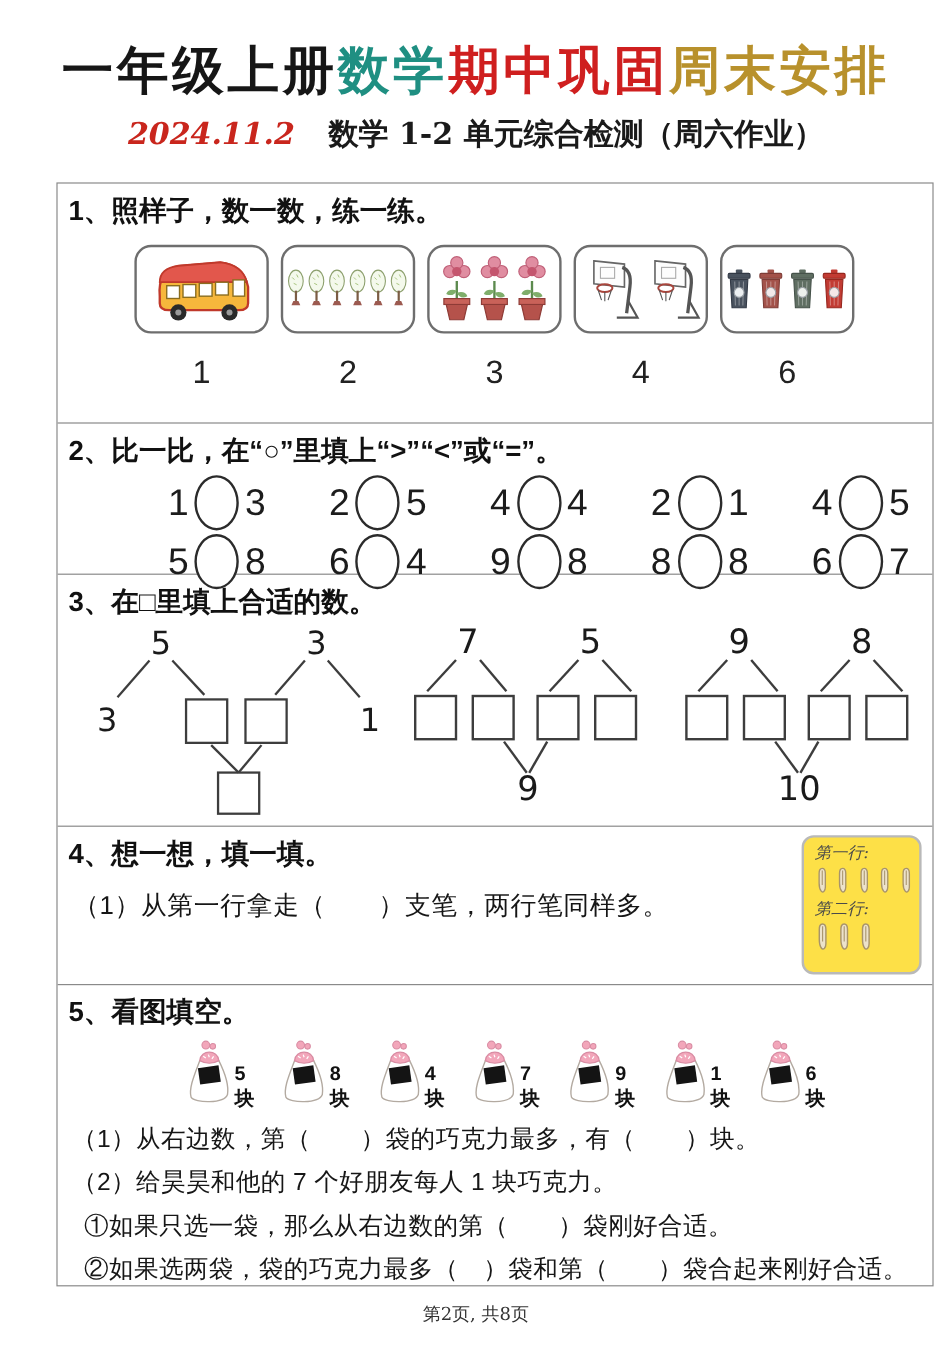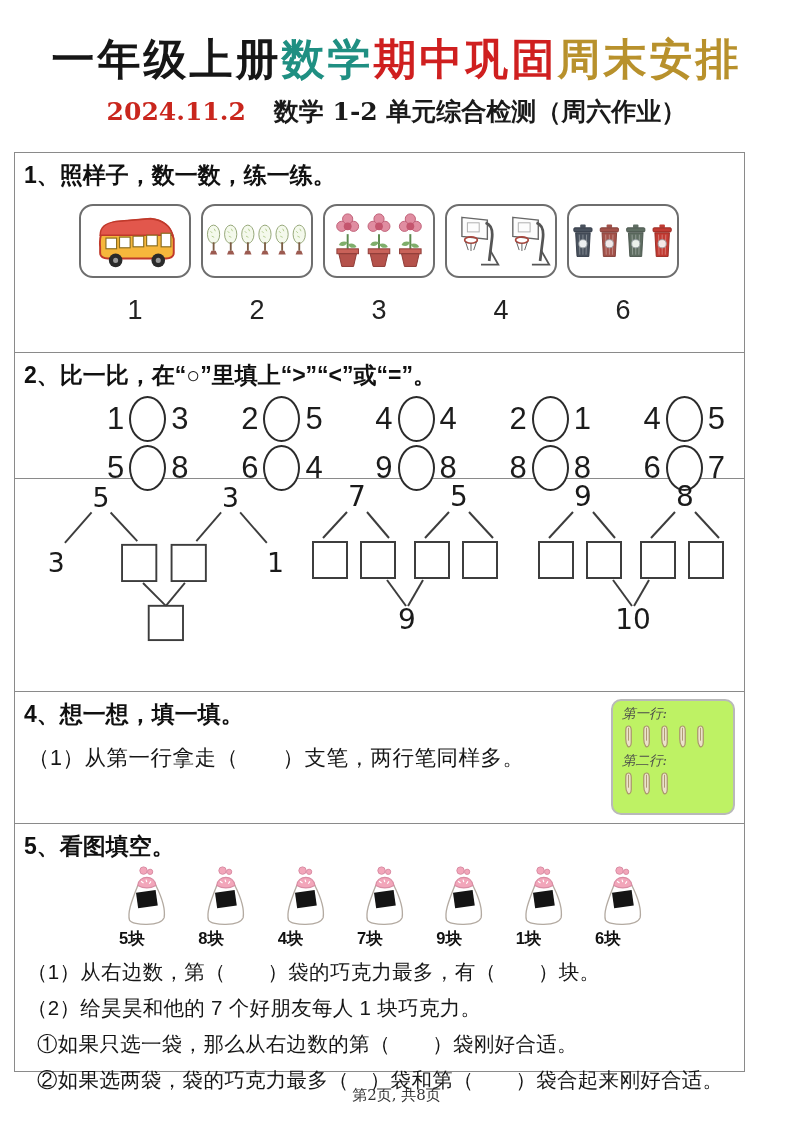--- a/index.html
+++ b/index.html
@@ -5,24 +5,24 @@
   * { margin:0; padding:0; box-sizing:border-box; }
   html,body { width:793px; height:1122px; background:#fff; font-family:"Liberation Sans", sans-serif; color:#1a1a1a; }
   .page { position:relative; width:793px; height:1122px; background:#fff; overflow:hidden; }
 
   
   .title { text-align:center; margin-top:36px; font-size:43px; font-weight:900;
            font-family:"DejaVu Serif", serif; letter-spacing:3px; line-height:1.1; }
   .tp0 { color:#161616; } .tp1 { color:#1f8f82; } .tp2 { color:#cf1f1f; } .tp3 { color:#b8912c;margin-top:31px; }
   .subtitle { text-align:center; margin-top:12px; font-size:25px; font-weight:bold;
               font-family:"DejaVu Serif", serif; }
-  .sub-date { color:#c9261d; margin-right:28px; }
-
-  
-  .sheet { position:absolute; left:14px; top:152px; width:731px; height:920px;
+  .sub-date { color:#c9261d; margin-right:28px;font-style:italic; }
+
+  
+  .sheet { position:absolute; left:47px; top:152px; width:731px; height:920px;
            border:1px solid #8a8a8a; background:#fff; }
   .sec { border-bottom:1px solid #8a8a8a; position:relative; }
   .s1 { height:200px; } .s2 { height:126px; } .s3 { height:210px; }
   .s4 { height:132px; } .s5 { height:250px; border-bottom:none; }
   .sec-heading { font-size:23px; font-weight:bold; padding:7px 6px 0 9px; color:#111; }
 
   
   .pic-row { display:flex; justify-content:space-between; width:600px; margin:13px 0 0 64px; }
   .pic-box { width:112px; height:74px; border:2px solid #6e6e6e; border-radius:14px;
              display:flex; align-items:center; justify-content:center; background:#fff; }
@@ -34,28 +34,28 @@
   .cmp-row.second { margin-top:3px; }
   .cmp { display:flex; align-items:center; font-size:31px; color:#1c1c1c; }
   .cmp-circle { display:inline-block; width:37px; height:46px; border:2px solid #2b2b2b;
                 border-radius:50%; margin:0 5px; background:#fff; }
 
   
   .diagram-row { display:flex; align-items:flex-start; margin:3px 0 0 28px; gap:26px; }
 
   
   .q4-line { font-size:21.5px; margin:13px 0 0 13px; color:#161616; letter-spacing:0.5px; }
-  .inset { position:absolute; top:7px; right:9px; width:124px; height:116px;
-           border:2px solid #b9b9b9; border-radius:10px; background:#bef264; padding:4px 6px 0 9px; }
+  .inset { position:absolute; top:7px; right:9px; width:100px; height:116px;
+           border:2px solid #b9b9b9; border-radius:10px; background:#fde047; padding:4px 6px 0 9px; }
   .inset-label { font-family:"DejaVu Serif", serif; font-style:italic; font-size:13.5px; color:#4a4a4a; }
   .pen-row { display:flex; gap:7px; margin:1px 0 2px 1px; }
 
   
   .bag-row { display:flex; justify-content:space-between; width:540px; margin:2px 0 0 104px; }
-  .bag { display:flex; flex-direction:column; align-items:flex-start; width:64px; }
+  .bag { display:flex; flex-direction:row; align-items:flex-end; width:64px; }
   .bag-label { font-size:16.5px; font-weight:bold; color:#111; margin-top:-2px; }
   .q5-line { font-size:20.5px; margin:8px 0 0 12px; color:#161616; letter-spacing:0.3px; }
   .q5-sub { margin-left:22px; }
 
   .footer { position:absolute; left:0; right:0; top:1086px; text-align:center; font-size:15px;
             color:#333; font-family:"DejaVu Serif", serif; }
 
   svg text { font-family:"DejaVu Sans", sans-serif; }
 </style>
 </head>
@@ -289,20 +289,21 @@
           </div>
         <div class="cmp">
             <span>6</span>
             <span class="cmp-circle"></span>
             <span>7</span>
           </div>
       </div>
     </div>
 
     <div class="sec s3">
+      <div class="sec-heading">3、在□里填上合适的数。</div>
       <div class="diagram-row">
         <svg width="240" height="160" viewBox="0 0 250 168">
           <g stroke="#3d3d3d" stroke-width="2" fill="none">
             <line x1="50" y1="32" x2="22" y2="64"></line>
               <line x1="70" y1="32" x2="98" y2="62"></line>
             <line x1="186" y1="32" x2="160" y2="62"></line>
               <line x1="206" y1="32" x2="234" y2="64"></line>
             <rect x="82" y="66" width="36" height="38"></rect>
               <rect x="134" y="66" width="36" height="38"></rect>
             <line x1="104" y1="106" x2="128" y2="130"></line>

